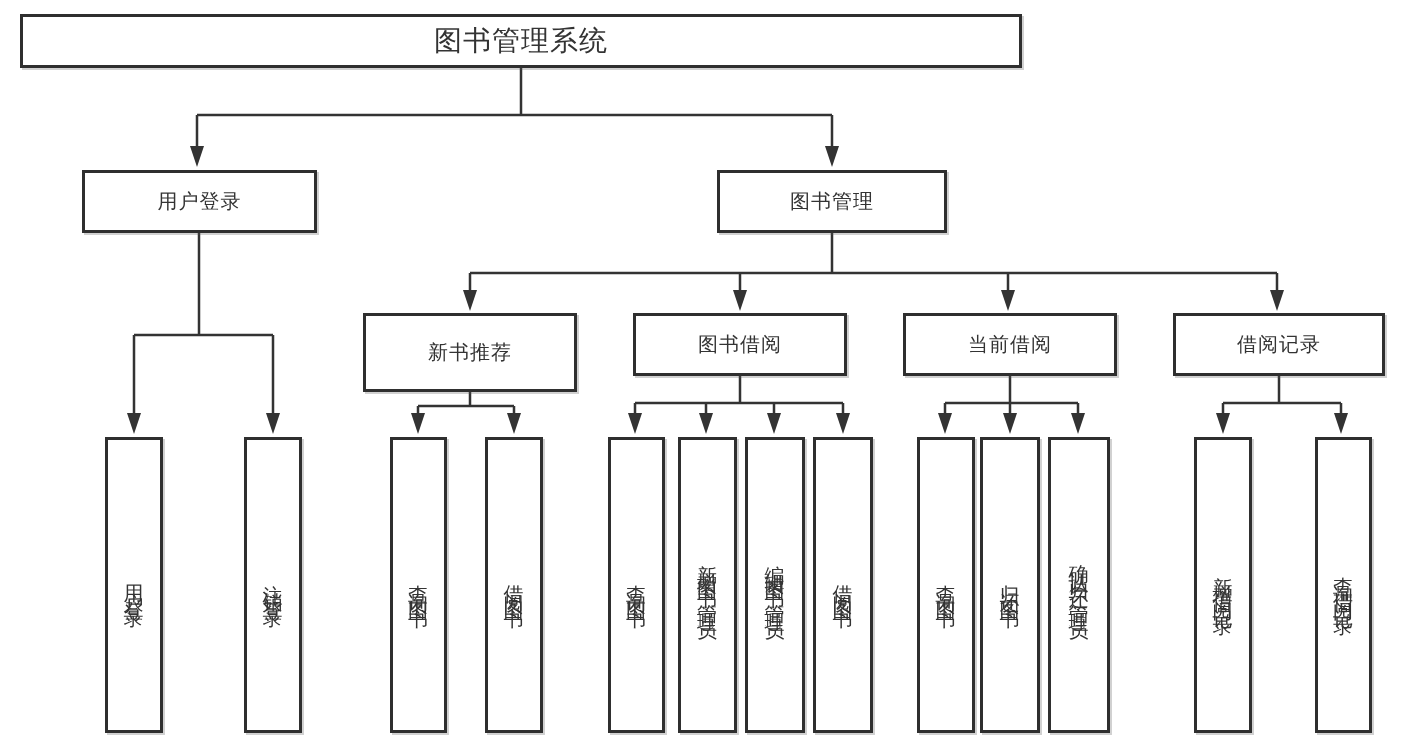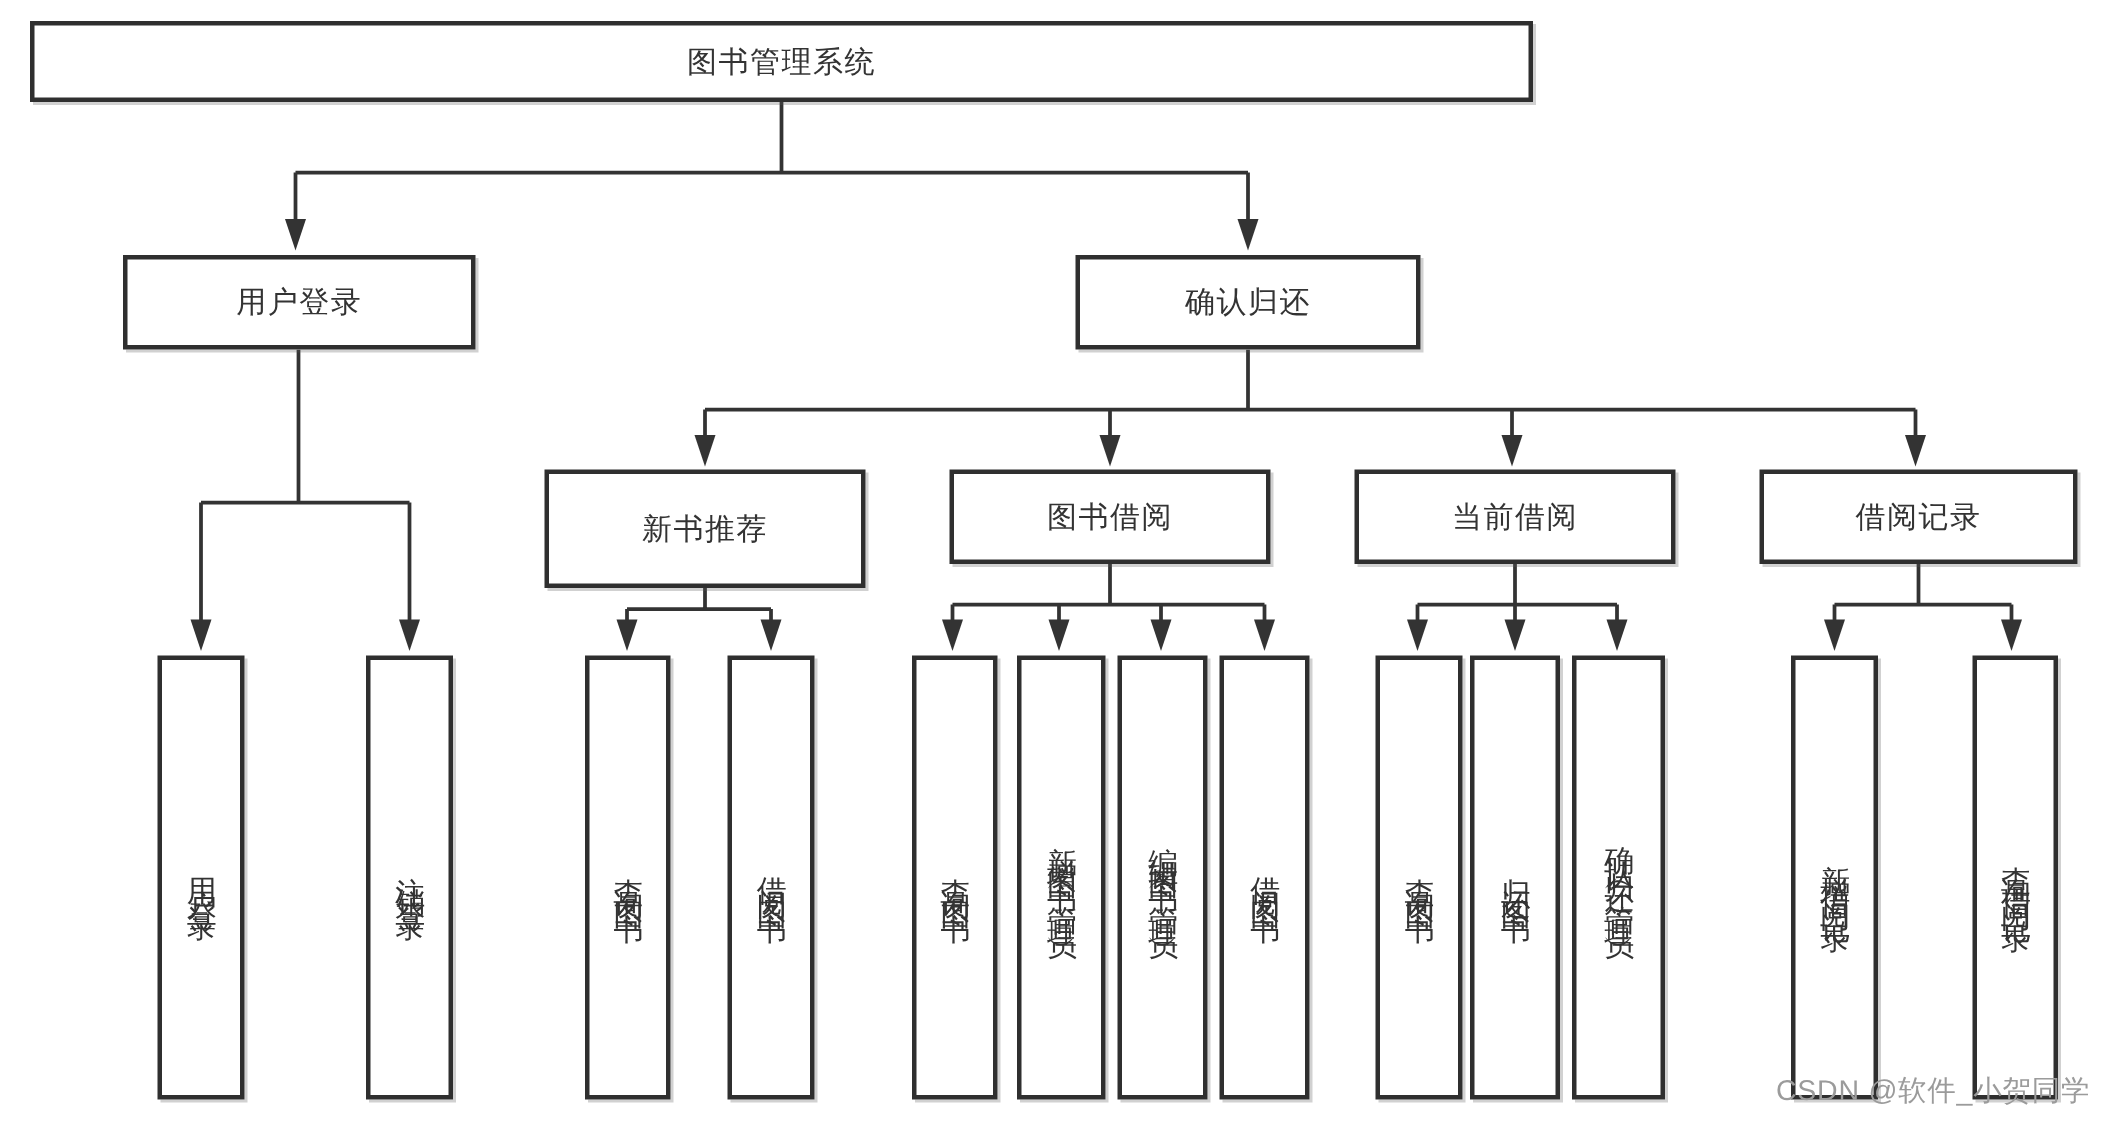--- a/index.html
+++ b/index.html
@@ -31,21 +31,21 @@
     align-items: center;
     justify-content: center;
     box-shadow: 2px 2px 0 rgba(90,90,90,0.28);
   }
   .h {
     font-size: 20px;
     letter-spacing: 1px;
     white-space: nowrap;
   }
   .root {
-    font-size: 20px;
+    font-size: 28px;
   }
   .v {
     writing-mode: vertical-rl;
     text-orientation: mixed;
     font-size: 20px;
     letter-spacing: 8px;
     line-height: 1;
   }
   .watermark {
     position: absolute;
@@ -98,21 +98,21 @@
       <polygon points="1003,413 1017,413 1010,434"></polygon>
       <polygon points="1071,413 1085,413 1078,434"></polygon>
       <polygon points="1216,413 1230,413 1223,434"></polygon>
       <polygon points="1334,413 1348,413 1341,434"></polygon>
     </g>
   </svg>
 
   <div class="box h root" style="left:20px;top:14px;width:1002px;height:54px">图书管理系统</div>
 
   <div class="box h" style="left:82px;top:170px;width:235px;height:63px">用户登录</div>
-  <div class="box h" style="left:717px;top:170px;width:230px;height:63px">确认归还</div>
+  <div class="box h" style="left:717px;top:170px;width:230px;height:63px">图书管理</div>
 
   <div class="box h" style="left:363px;top:313px;width:214px;height:79px">新书推荐</div>
   <div class="box h" style="left:633px;top:313px;width:214px;height:63px">图书借阅</div>
   <div class="box h" style="left:903px;top:313px;width:214px;height:63px">当前借阅</div>
   <div class="box h" style="left:1173px;top:313px;width:212px;height:63px">借阅记录</div>
 
   <div class="box v" style="left:105px;top:437px;width:58px;height:296px">用户登录</div>
   <div class="box v" style="left:244px;top:437px;width:58px;height:296px">注销登录</div>
 
   <div class="box v" style="left:390px;top:437px;width:57px;height:296px">查询图书</div>
@@ -123,15 +123,14 @@
   <div class="box v" style="left:745px;top:437px;width:60px;height:296px">编辑图书（管理员）</div>
   <div class="box v" style="left:813px;top:437px;width:60px;height:296px">借阅图书</div>
 
   <div class="box v" style="left:917px;top:437px;width:58px;height:296px">查询图书</div>
   <div class="box v" style="left:980px;top:437px;width:60px;height:296px">归还图书</div>
   <div class="box v" style="left:1048px;top:437px;width:62px;height:296px">确认归还（管理员）</div>
 
   <div class="box v" style="left:1194px;top:437px;width:58px;height:296px">新增借阅记录</div>
   <div class="box v" style="left:1315px;top:437px;width:57px;height:296px">查询借阅记录</div>
 
-  <div class="watermark">CSDN @软件_小贺同学</div>
 
 </div>
 
 </body></html>

